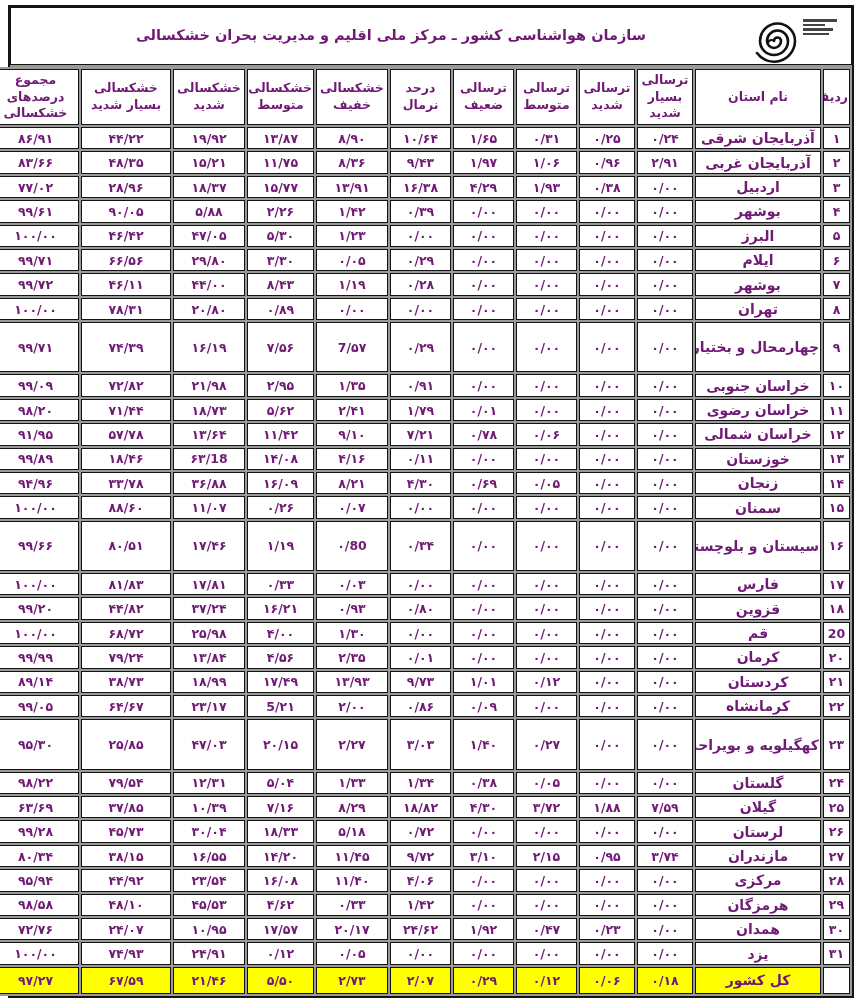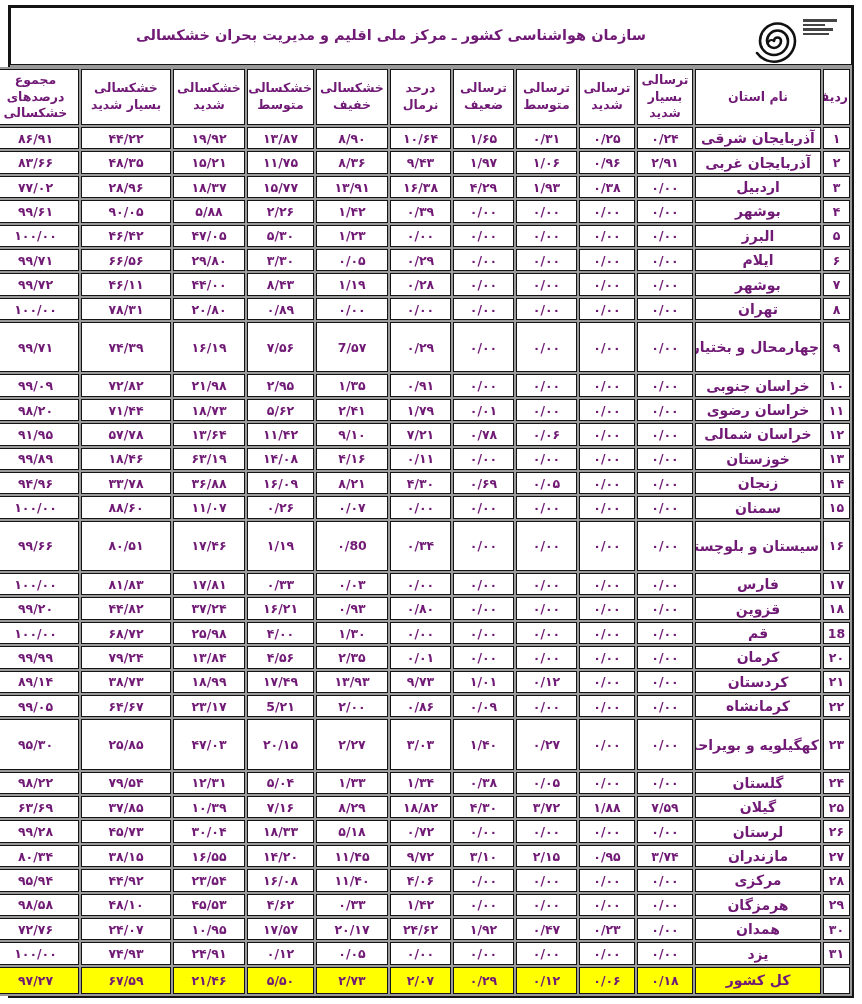--- a/index.html
+++ b/index.html
@@ -289,21 +289,21 @@
           <tr>
             <td class="num">۱۳</td>
             <td class="name">خوزستان</td>
             <td class="num">۰/۰۰</td>
             <td class="num">۰/۰۰</td>
             <td class="num">۰/۰۰</td>
             <td class="num">۰/۰۰</td>
             <td class="num">۰/۱۱</td>
             <td class="num">۴/۱۶</td>
             <td class="num">۱۴/۰۸</td>
-            <td class="num">۶۳/۱۹</td>
+            <td class="num">۶۳/18</td>
             <td class="num">۱۸/۴۶</td>
             <td class="num">۹۹/۸۹</td>
           </tr>
           <tr>
             <td class="num">۱۴</td>
             <td class="name">زنجان</td>
             <td class="num">۰/۰۰</td>
             <td class="num">۰/۰۰</td>
             <td class="num">۰/۰۵</td>
             <td class="num">۰/۶۹</td>
@@ -364,21 +364,21 @@
             <td class="num">۰/۰۰</td>
             <td class="num">۰/۰۰</td>
             <td class="num">۰/۸۰</td>
             <td class="num">۰/۹۳</td>
             <td class="num">۱۶/۲۱</td>
             <td class="num">۳۷/۲۴</td>
             <td class="num">۴۴/۸۲</td>
             <td class="num">۹۹/۲۰</td>
           </tr>
           <tr>
-            <td class="num">18</td>
+            <td class="num">20</td>
             <td class="name">قم</td>
             <td class="num">۰/۰۰</td>
             <td class="num">۰/۰۰</td>
             <td class="num">۰/۰۰</td>
             <td class="num">۰/۰۰</td>
             <td class="num">۰/۰۰</td>
             <td class="num">۱/۳۰</td>
             <td class="num">۴/۰۰</td>
             <td class="num">۲۵/۹۸</td>
             <td class="num">۶۸/۷۲</td>

